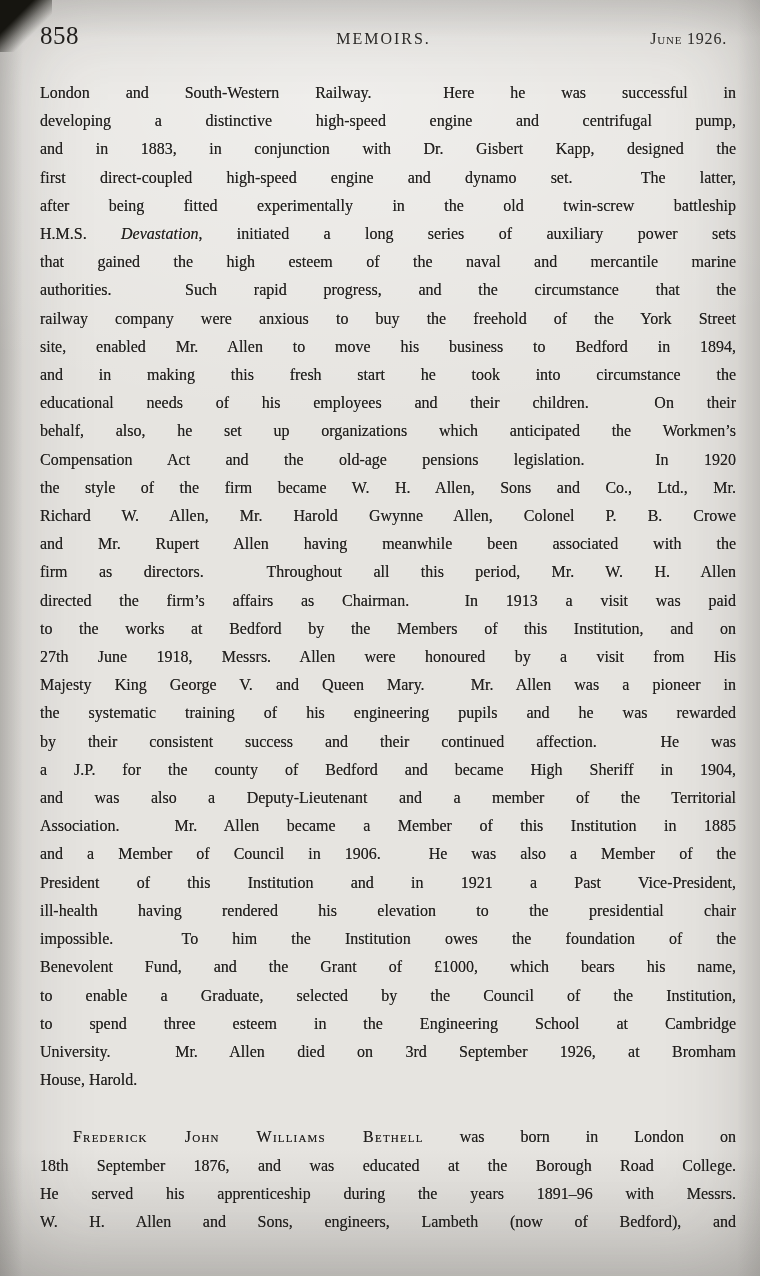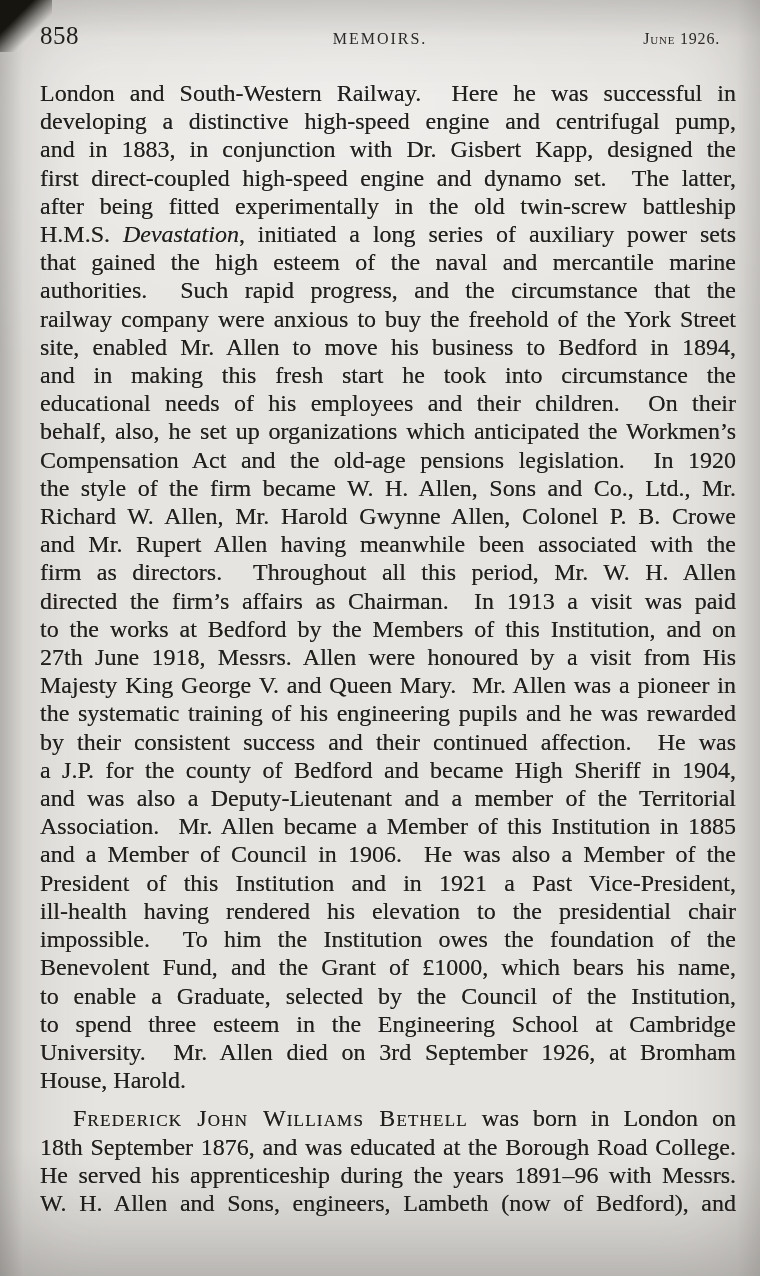--- a/index.html
+++ b/index.html
@@ -17,33 +17,33 @@
       linear-gradient(to bottom, rgba(62,60,56,0.12), rgba(62,60,56,0) 3%, rgba(62,60,56,0) 90%, rgba(62,60,56,0.16)),
       #e6e4e0;
     box-shadow: inset 0 0 90px rgba(64,61,56,0.28);
   }
   .corner-shadow{
     position:absolute;top:0;left:0;width:52px;height:52px;
     background:linear-gradient(135deg,#161510 0%,#161510 32%,rgba(22,21,16,0.45) 48%,rgba(22,21,16,0) 64%);
     pointer-events:none;
   }
   .running-head{
-    position:absolute;top:22px;left:40px;right:40px;
+    position:absolute;top:22px;left:40px;right:33px;
     display:grid;grid-template-columns:1fr auto 1fr;align-items:baseline;gap:8px;
   }
   .page-number{font-size:25px;letter-spacing:0.5px;}
   .head-title{font-size:16px;letter-spacing:2px;text-align:center;color:#2b2927;font-family:Liberation Serif, serif;}
   .head-date{font-size:16px;font-variant:small-caps;letter-spacing:0.8px;text-align:right;color:#2b2927;}
   .body-text{
     position:absolute;top:79px;left:40px;width:696px;
-    font-size:24px;line-height:28.2px;
+    font-size:16px;line-height:28.2px;
     text-shadow:0 0 0.5px rgba(33,31,29,0.65);
   }
   .para{margin:0;}
-  .para + .para{margin-top:10px;}
+  .para + .para{margin-top:29px;}
   .line{text-align:justify;}
   .line.j{text-align-last:justify;}
   .line.indent{text-indent:33px;}
   .i{font-style:italic;}
   .sc{font-variant:small-caps;letter-spacing:1.2px;}
 </style>
 </head>
 <body>
 
 <div class="page">

